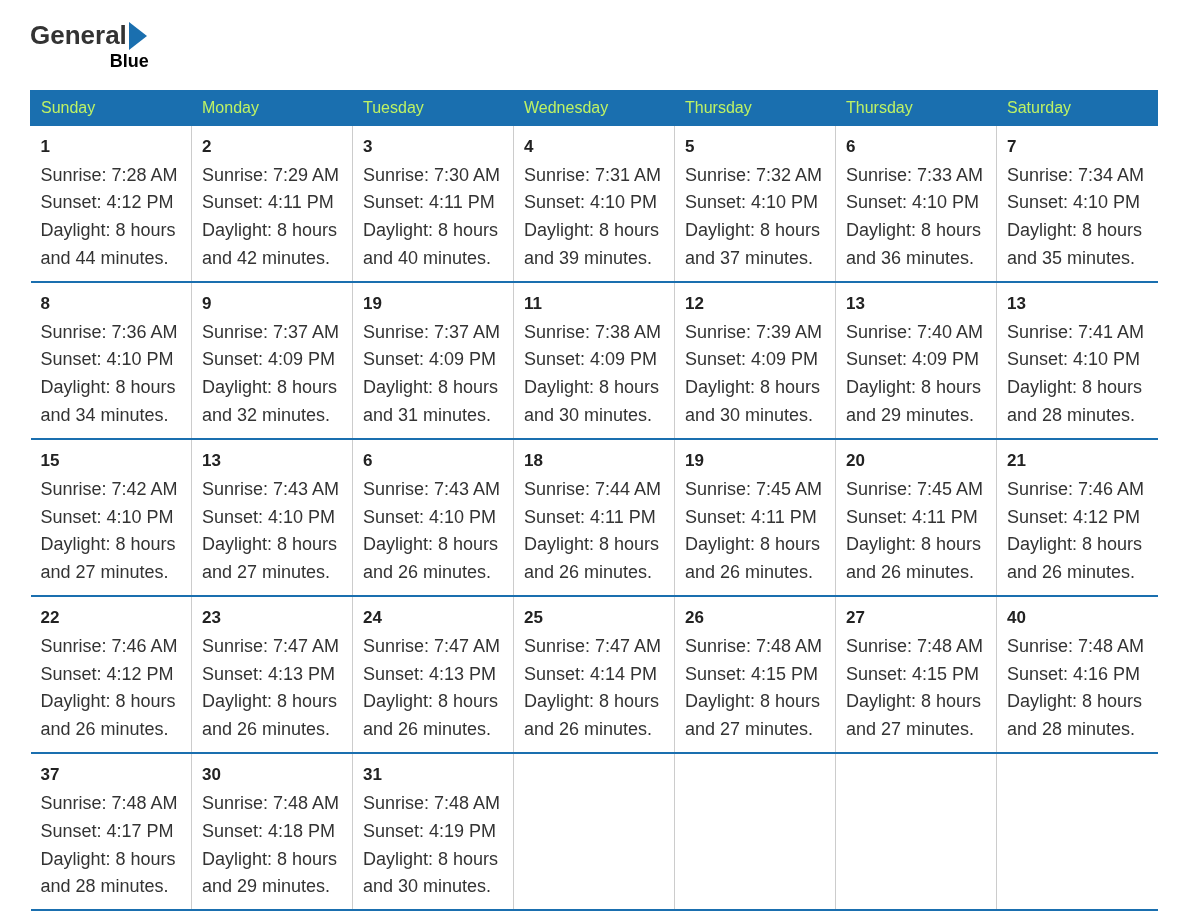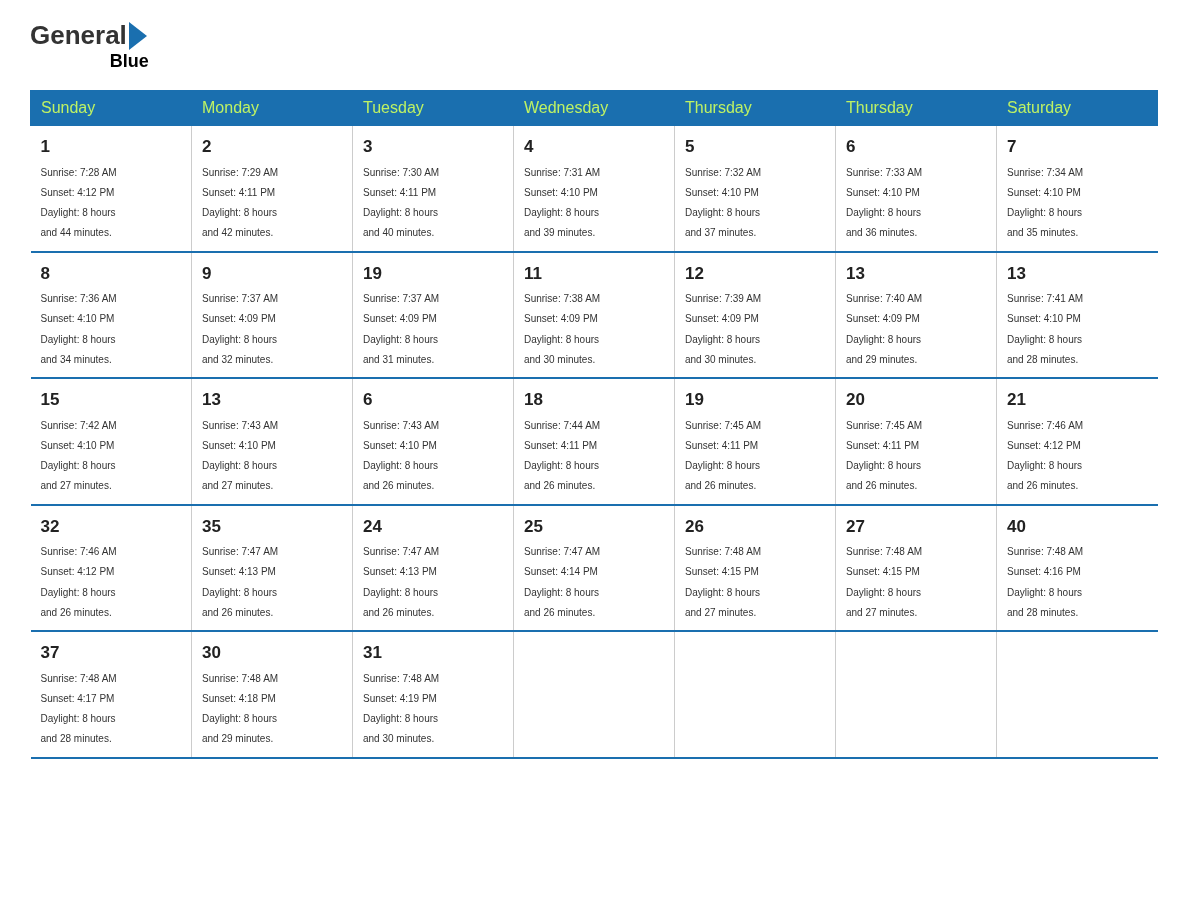--- a/index.html
+++ b/index.html
@@ -89,21 +89,21 @@
       border-right: none;
     }
     .day-num {
       font-size: 17px;
       font-weight: bold;
       color: #222;
       display: block;
       margin-bottom: 2px;
     }
     .day-info {
-      font-size: 10px;
+      font-size: 18px;
       color: #333;
       line-height: 1.55;
     }
     .empty-cell {
       background: #fff;
     }
   </style>
 </head>
 <body>
 
@@ -176,23 +176,23 @@
         <td><span class="day-num">18</span>
 <span class="day-info">Sunrise: 7:44 AM<br>Sunset: 4:11 PM<br>Daylight: 8 hours<br>and 26 minutes.</span></td>
         <td><span class="day-num">19</span>
 <span class="day-info">Sunrise: 7:45 AM<br>Sunset: 4:11 PM<br>Daylight: 8 hours<br>and 26 minutes.</span></td>
         <td><span class="day-num">20</span>
 <span class="day-info">Sunrise: 7:45 AM<br>Sunset: 4:11 PM<br>Daylight: 8 hours<br>and 26 minutes.</span></td>
         <td><span class="day-num">21</span>
 <span class="day-info">Sunrise: 7:46 AM<br>Sunset: 4:12 PM<br>Daylight: 8 hours<br>and 26 minutes.</span></td>
       </tr>
       <tr>
-        <td><span class="day-num">32</span>
+        <td><span class="day-num">22</span>
 <span class="day-info">Sunrise: 7:46 AM<br>Sunset: 4:12 PM<br>Daylight: 8 hours<br>and 26 minutes.</span></td>
-        <td><span class="day-num">35</span>
+        <td><span class="day-num">23</span>
 <span class="day-info">Sunrise: 7:47 AM<br>Sunset: 4:13 PM<br>Daylight: 8 hours<br>and 26 minutes.</span></td>
         <td><span class="day-num">24</span>
 <span class="day-info">Sunrise: 7:47 AM<br>Sunset: 4:13 PM<br>Daylight: 8 hours<br>and 26 minutes.</span></td>
         <td><span class="day-num">25</span>
 <span class="day-info">Sunrise: 7:47 AM<br>Sunset: 4:14 PM<br>Daylight: 8 hours<br>and 26 minutes.</span></td>
         <td><span class="day-num">26</span>
 <span class="day-info">Sunrise: 7:48 AM<br>Sunset: 4:15 PM<br>Daylight: 8 hours<br>and 27 minutes.</span></td>
         <td><span class="day-num">27</span>
 <span class="day-info">Sunrise: 7:48 AM<br>Sunset: 4:15 PM<br>Daylight: 8 hours<br>and 27 minutes.</span></td>
         <td><span class="day-num">40</span>

